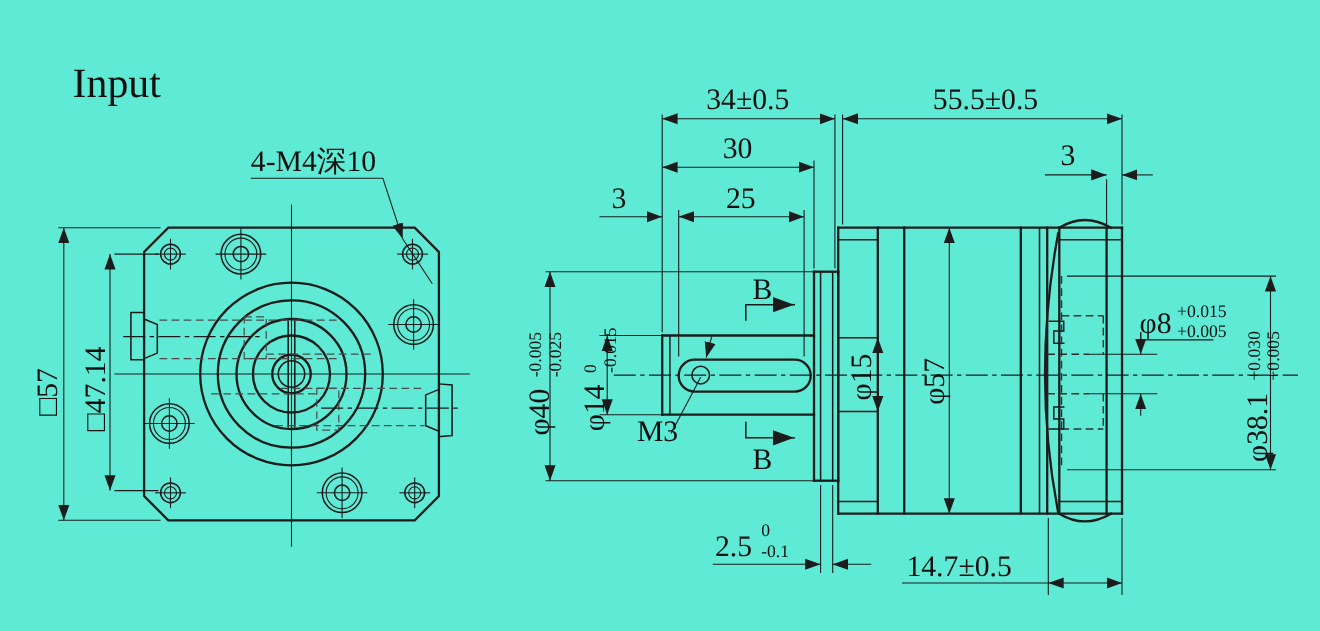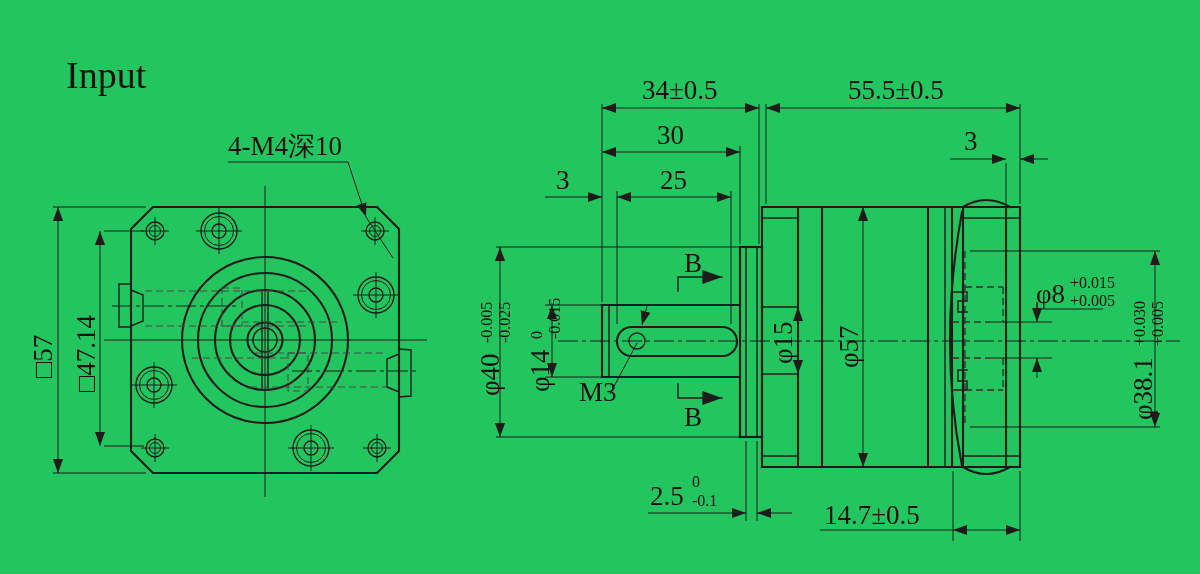--- a/index.html
+++ b/index.html
@@ -1,16 +1,16 @@
 <!DOCTYPE html>
 <html><head>
 <meta charset="utf-8">
 <style>
   html,body{margin:0;padding:0;background:#ffffff;}
-  .stage{position:relative;width:1200px;height:574px;background:#22c55e;overflow:hidden;}
+  .stage{position:relative;width:1200px;height:574px;background:#5eead4;overflow:hidden;}
   svg{display:block;}
   .ol  {stroke:#1c1c1c;stroke-width:2.1;fill:none;stroke-linecap:square;}
   .ol2 {stroke:#1c1c1c;stroke-width:1.4;fill:none;stroke-linecap:square;}
   .thin{stroke:#1c1c1c;stroke-width:1;fill:none;stroke-linecap:butt;}
   .hid {stroke:#2e2e2e;stroke-width:1.3;fill:none;stroke-dasharray:7 4;}
   .hid2{stroke:#4a4a4a;stroke-width:1.1;fill:none;stroke-dasharray:7 4;}
   .cl  {stroke:#1c1c1c;stroke-width:1;fill:none;stroke-dasharray:20 4 4 4;}
   text {fill:#111;font-family:"Liberation Serif", serif;}
   .dim {font-size:27px;}
   .big {font-size:38px;}

